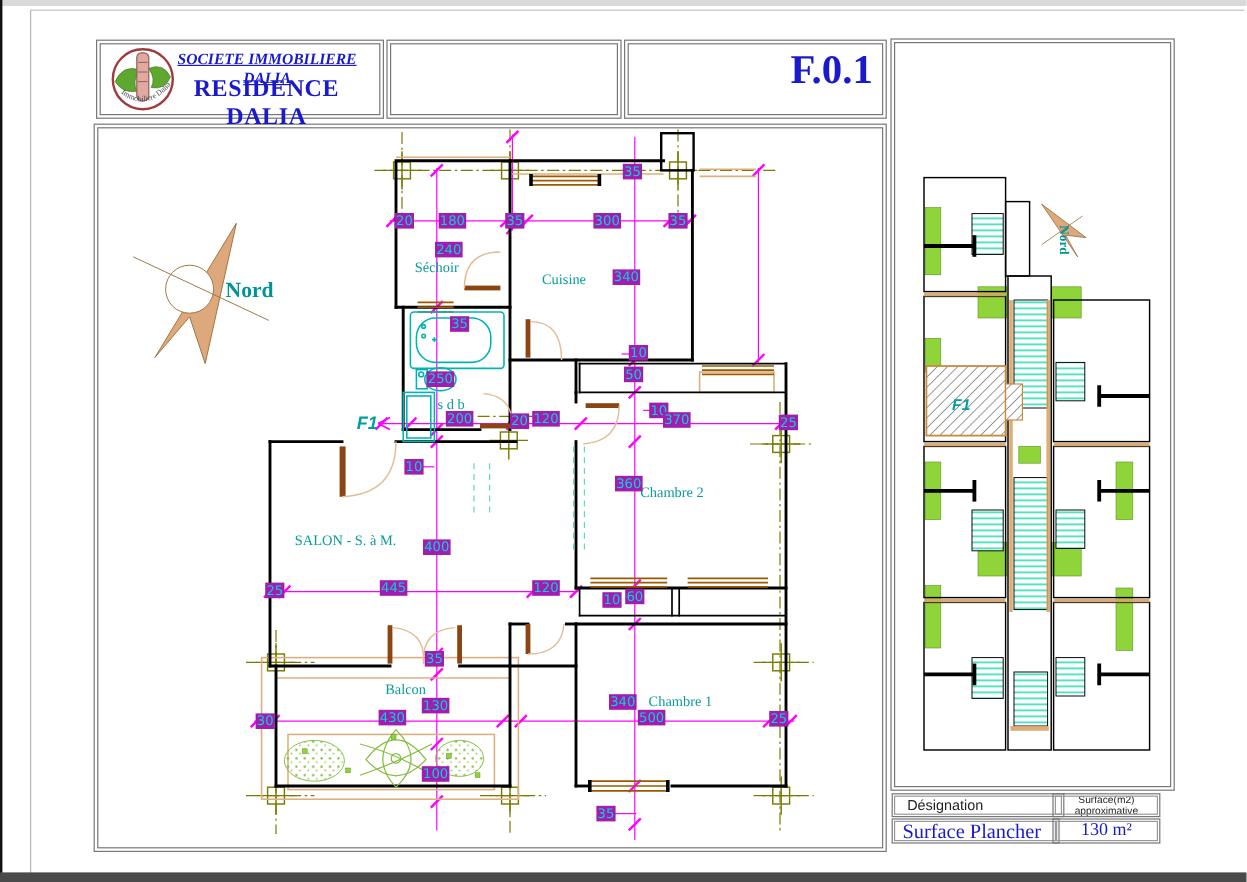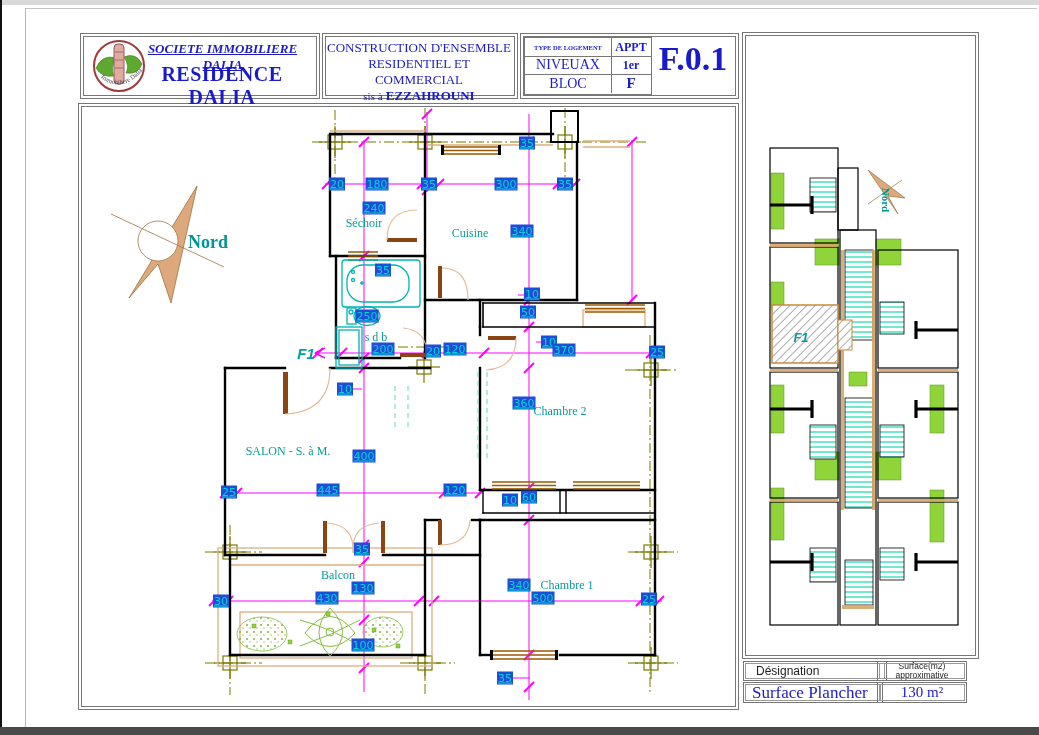--- a/index.html
+++ b/index.html
@@ -38,21 +38,21 @@
   .key-frame{left:742px;top:32px;width:235px;height:625px;}
   
   .stc{border:1px solid #777;}
   .stc::after{content:"";position:absolute;inset:1px;border:1px solid #999;pointer-events:none;}
   .des-label{font:12px "Liberation Sans",sans-serif;color:#222;}
   .surf-small{font:8.5px "Liberation Sans",sans-serif;color:#222;text-align:center;line-height:9px;}
   .des-value{font:17px "Liberation Serif",serif;}
   .surf-value{font:15px "Liberation Serif",serif;text-align:center;}
   
   .dim{position:absolute;z-index:6;font:11px "DejaVu Sans",sans-serif;color:#00D5D5;
-       background:#1d4ed8;padding:0 1px;white-space:nowrap;transform:translate(-50%,-50%);text-decoration:underline;}
+       background:#a21caf;padding:0 1px;white-space:nowrap;transform:translate(-50%,-50%);}
   .room{position:absolute;z-index:6;font:12px "Liberation Serif",serif;color:#0B9B9B;
         white-space:nowrap;transform:translate(-50%,-50%);}
   .f1{position:absolute;z-index:6;font:italic bold 15px "Liberation Sans",sans-serif;color:#00A0A0;
       transform:translate(-50%,-50%);}
   .nord-main{position:absolute;z-index:6;font:bold 18px "Liberation Serif",serif;color:#009595;
              transform:translate(0,-50%);}
   .nord-key{position:absolute;z-index:6;font:bold 11px "Liberation Serif",serif;color:#009595;
             transform:translate(-50%,-50%) rotate(90deg);}
   svg.layer{position:absolute;left:0;top:0;z-index:4;}
 </style>
@@ -77,44 +77,22 @@
     <line x1="27" y1="30" x2="35" y2="30" stroke="#8B5E5E" stroke-width="0.8"></line>
     <path id="logoarc" d="M7,34 Q31,60 55,32" fill="none" stroke="none"></path>
     <text font-size="6.5" fill="#444" font-family="Liberation Serif, serif">
       <textPath href="#logoarc" startOffset="8">Immobiliere Dalia</textPath>
     </text>
   </svg>
   <div class="abs company blue" style="z-index:5">SOCIETE  IMMOBILIERE DALIA</div>
   <div class="abs residence blue" style="z-index:5">RESIDENCE DALIA</div>
 
   <div class="abs dbl tb-b"></div>
-  <div class="abs proj blue" style="z-index:5">
-    <div>CONSTRUCTION D'ENSEMBLE</div>
-    <div>RESIDENTIEL ET COMMERCIAL</div>
-    <div>
-      <span class="sis">sis à</span>
-      <span class="ezz">EZZAHROUNI</span>
-    </div>
-  </div>
 
   <div class="abs dbl tb-c"></div>
-  <div class="abs tbc-grid" style="z-index:5;border:1px solid #777">
-    <div class="tbc-row" style="top:0">
-      <div class="tbc-cell-l blue" style="font:bold 6.5px 'Liberation Serif',serif">TYPE DE LOGEMENT</div>
-      <div class="tbc-cell-r blue" style="font:bold 12px 'Liberation Serif',serif">APPT</div>
-    </div>
-    <div class="tbc-row" style="top:18px">
-      <div class="tbc-cell-l blue" style="font:500 14px 'Liberation Serif',serif">NIVEUAX</div>
-      <div class="tbc-cell-r blue" style="font:bold 12px 'Liberation Serif',serif">1er</div>
-    </div>
-    <div class="tbc-row" style="top:36px;height:19px;border-bottom:none">
-      <div class="tbc-cell-l blue" style="font:500 14px 'Liberation Serif',serif">BLOC</div>
-      <div class="tbc-cell-r blue" style="font:bold 15px 'Liberation Serif',serif">F</div>
-    </div>
-  </div>
   <div class="abs fnum blue" style="z-index:5">F.0.1</div>
 
   <div class="abs dbl plan-frame"></div>
   <div class="abs dbl key-frame"></div>
 
   <div class="abs" style="left:743px;top:661px;width:226px;height:58px;z-index:5">
     <div class="abs stc" style="left:0;top:0;width:130px;height:18px;display:flex;align-items:center;padding-left:12px">
       <span class="des-label">Désignation</span>
     </div>
     <div class="abs stc" style="left:134px;top:0;width:88px;height:18px;display:flex;flex-direction:column;justify-content:space-between">

